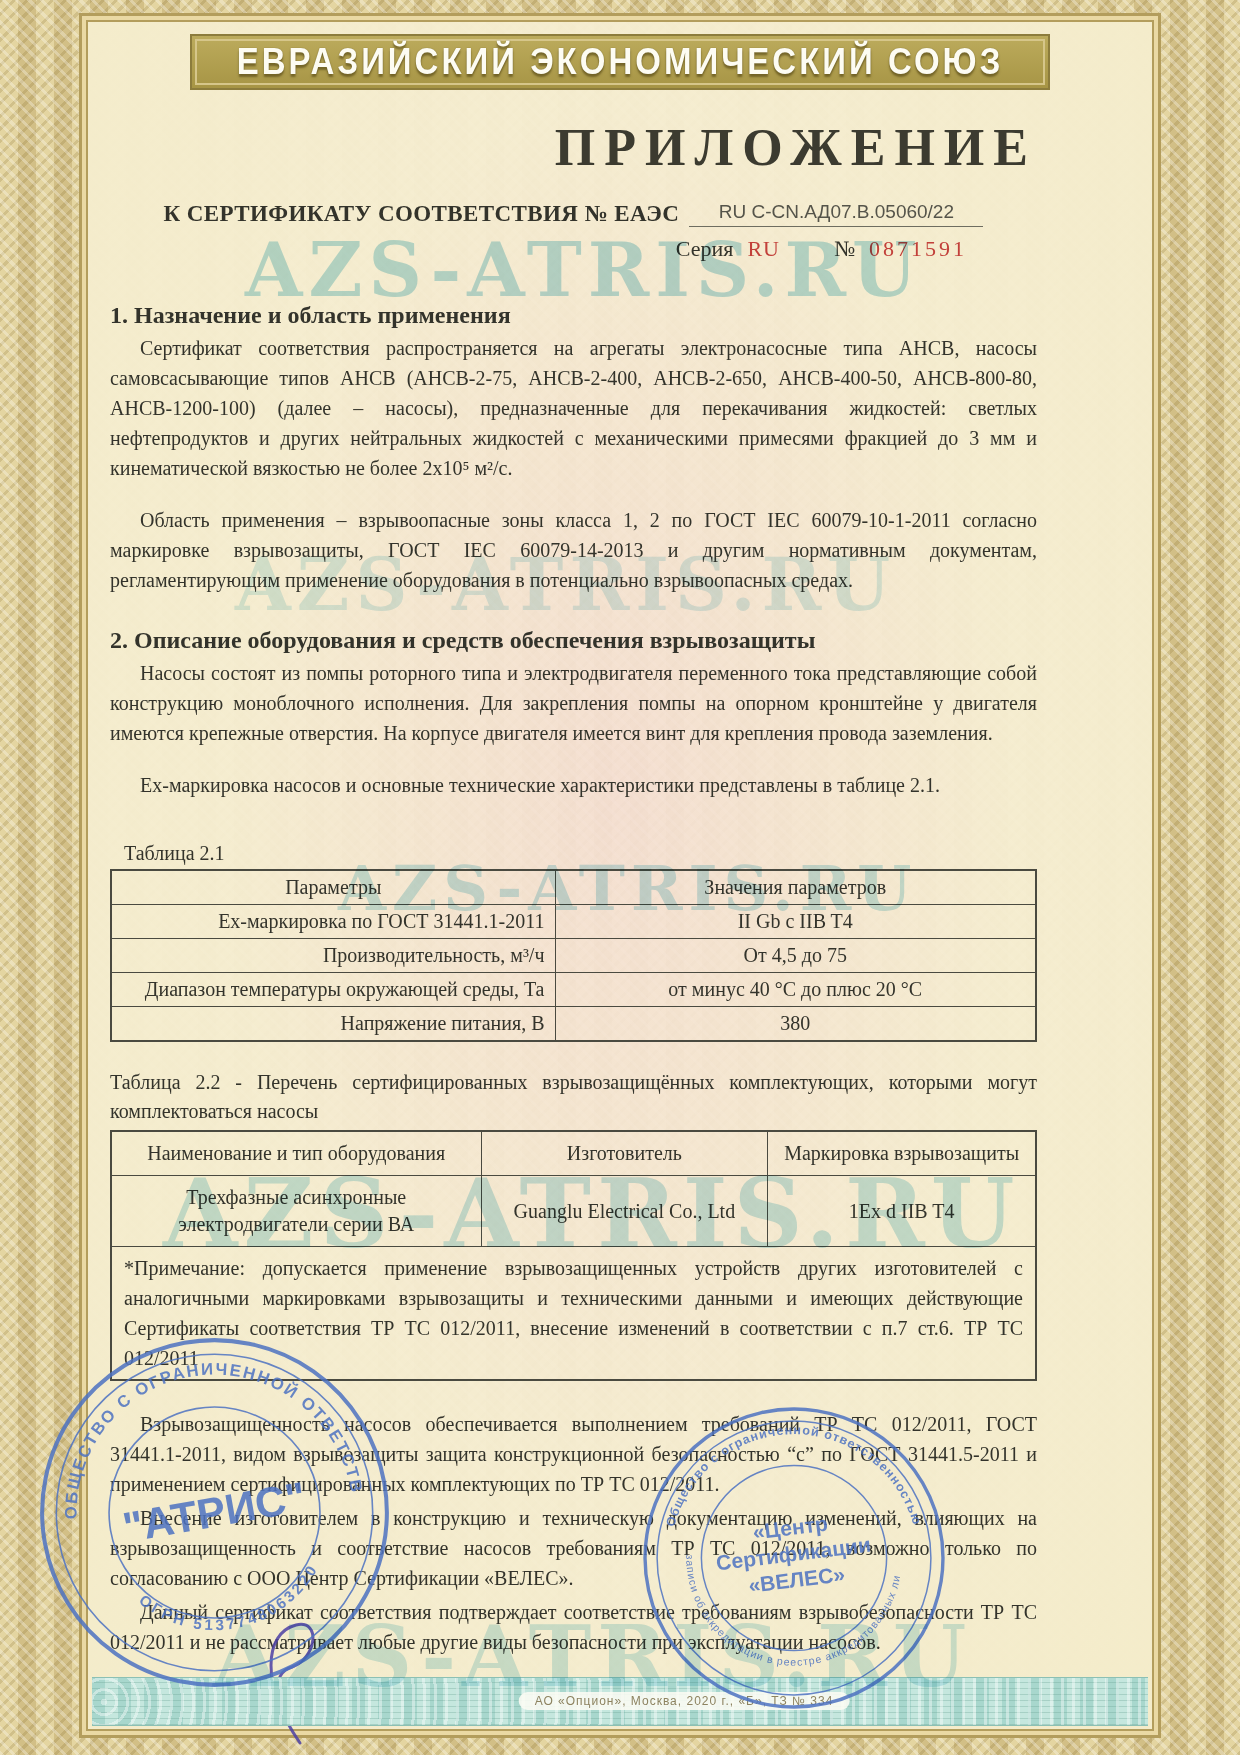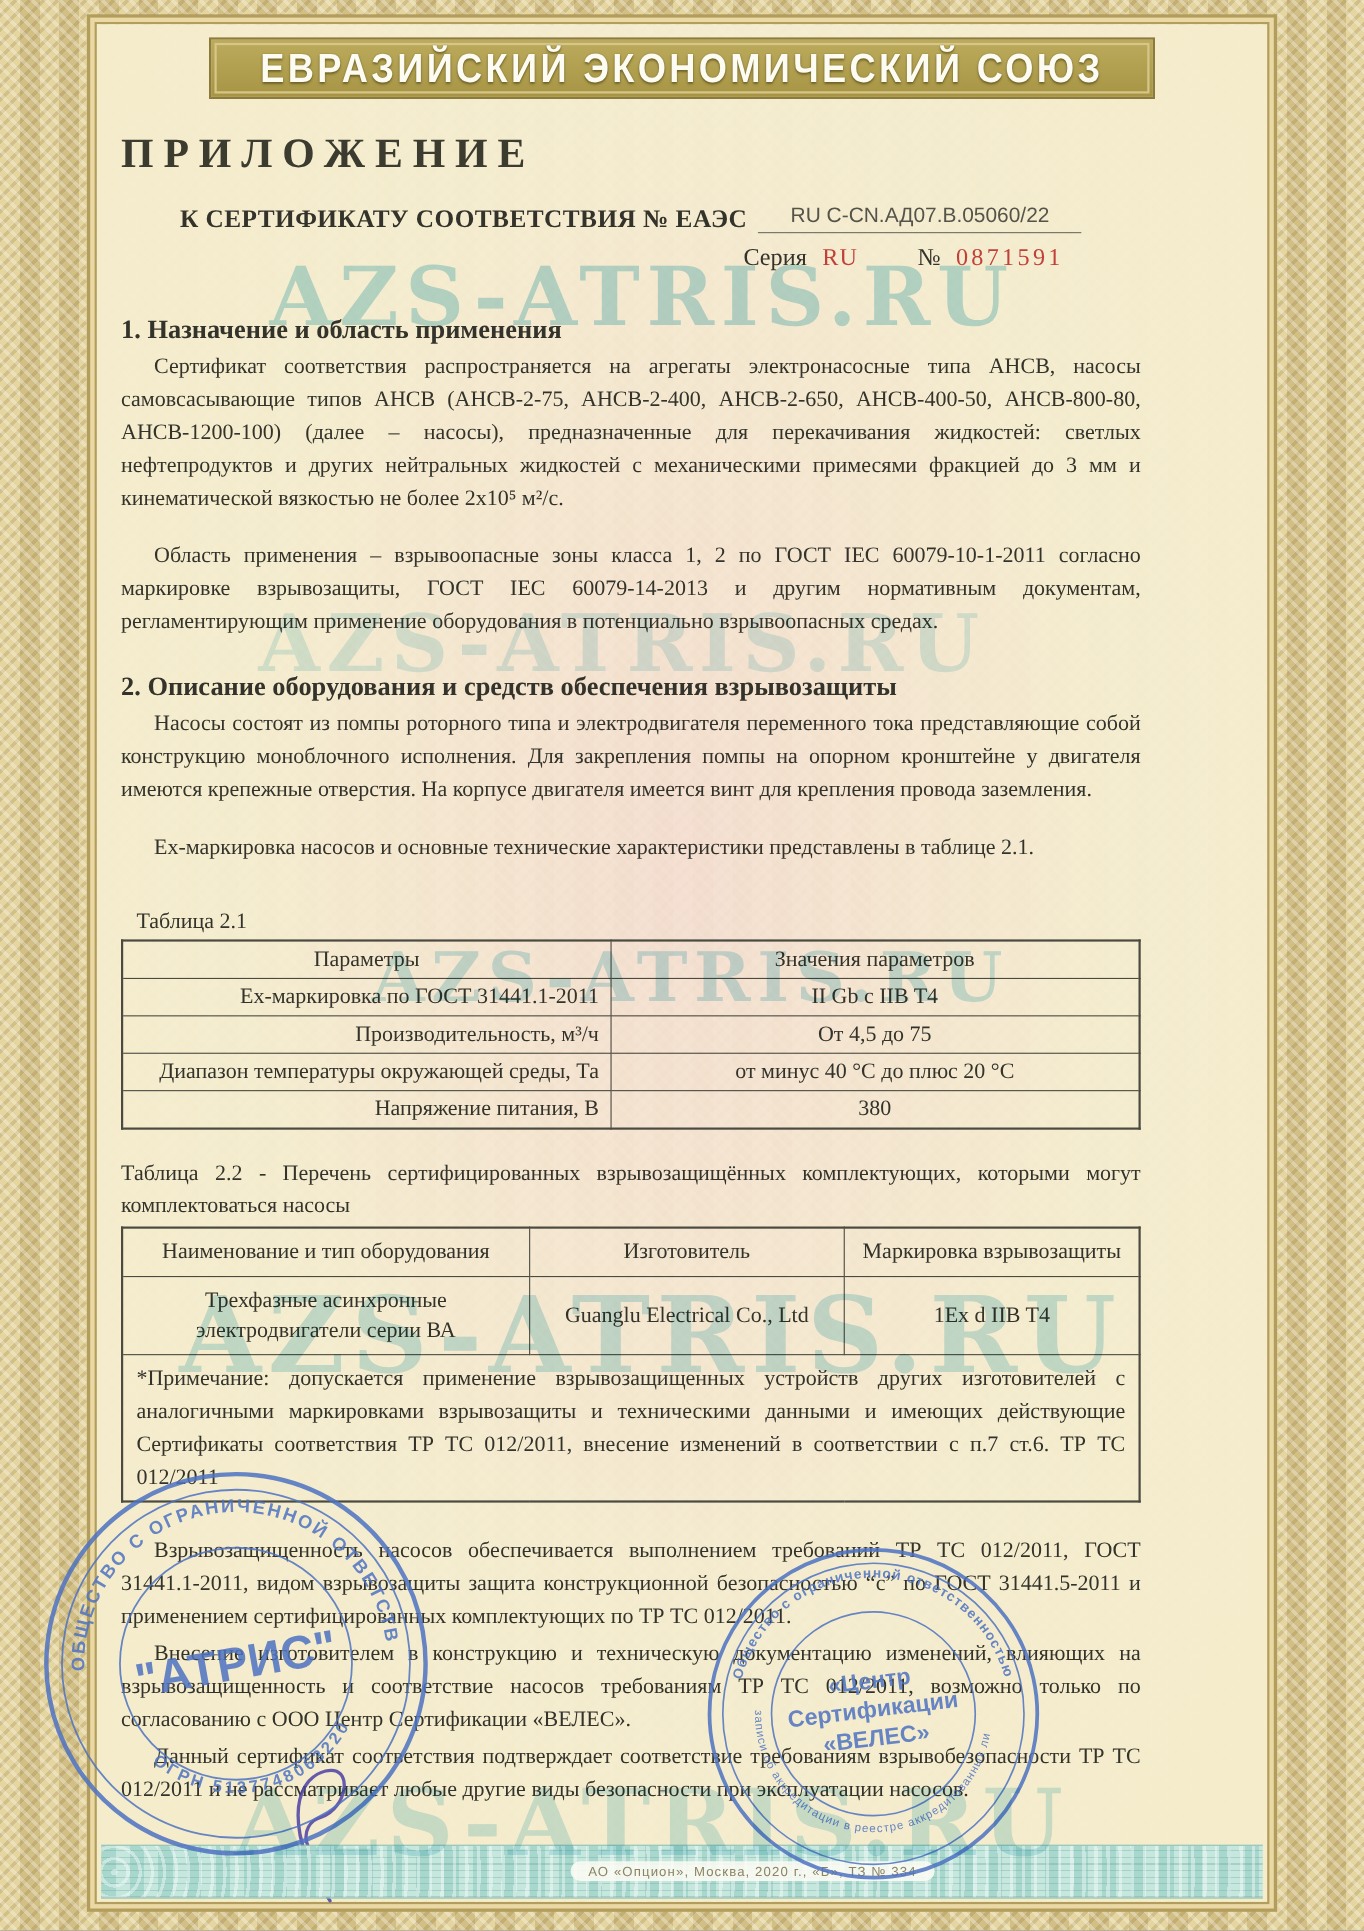--- a/index.html
+++ b/index.html
@@ -26,21 +26,21 @@
     outline:2px solid #d6c68a; outline-offset:-7px;
     display:flex; align-items:center; justify-content:center;
   }
   .banner span{
     font-family:"Liberation Sans", sans-serif; font-weight:bold; font-size:33px;
     letter-spacing:3px; color:#fdfcf2; transform:scaleY(1.12);
     text-shadow:0 2px 2px rgba(85,70,20,.65), 0 0 1px #6f6128;
   }
   
   .content{position:relative; z-index:1; padding:0 115px 0 22px;}
-  .doc-title{margin-top:28px; text-align:left; font-size:38px; font-weight:bold; letter-spacing:9px; color:#3c3b30;}
+  .doc-title{margin-top:28px; text-align:right; font-size:52px; font-weight:bold; letter-spacing:9px; color:#3c3b30;}
   .subtitle-row{margin-top:24px; display:flex; justify-content:center; align-items:flex-end; gap:10px;}
   .subtitle-row .sub{font-size:23px; font-weight:bold; letter-spacing:.4px;}
   .cert-number{
     font-family:"Liberation Sans", sans-serif; font-size:19px; color:#55544a;
     border-bottom:1.6px solid #6e6d60; padding:0 8px 3px; min-width:278px; text-align:center;
   }
   .series-row{margin-top:9px; display:flex; justify-content:flex-end; align-items:baseline; gap:14px; padding-right:70px; font-size:22px;}
   .series-row .red{color:#c2403a; letter-spacing:1px;}
   .series-row .num{letter-spacing:3px;}
   .series-row .gap{width:26px;}

